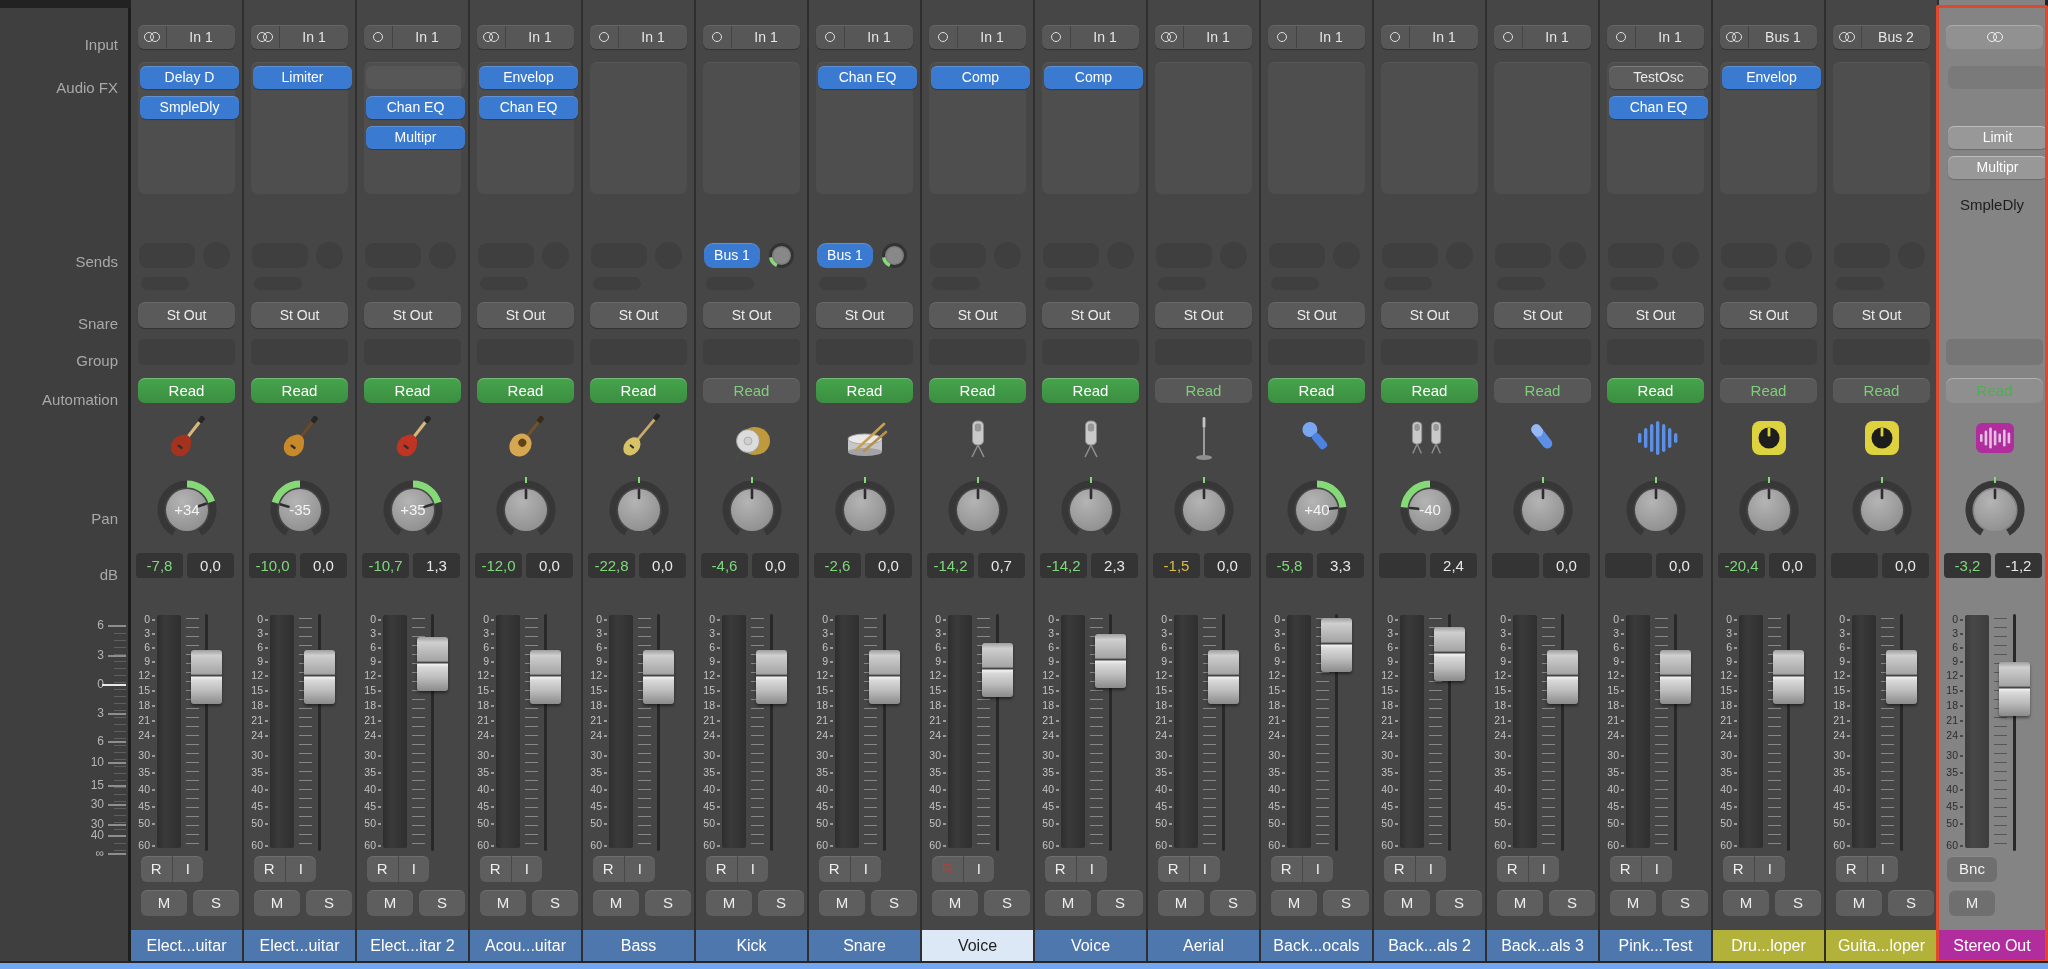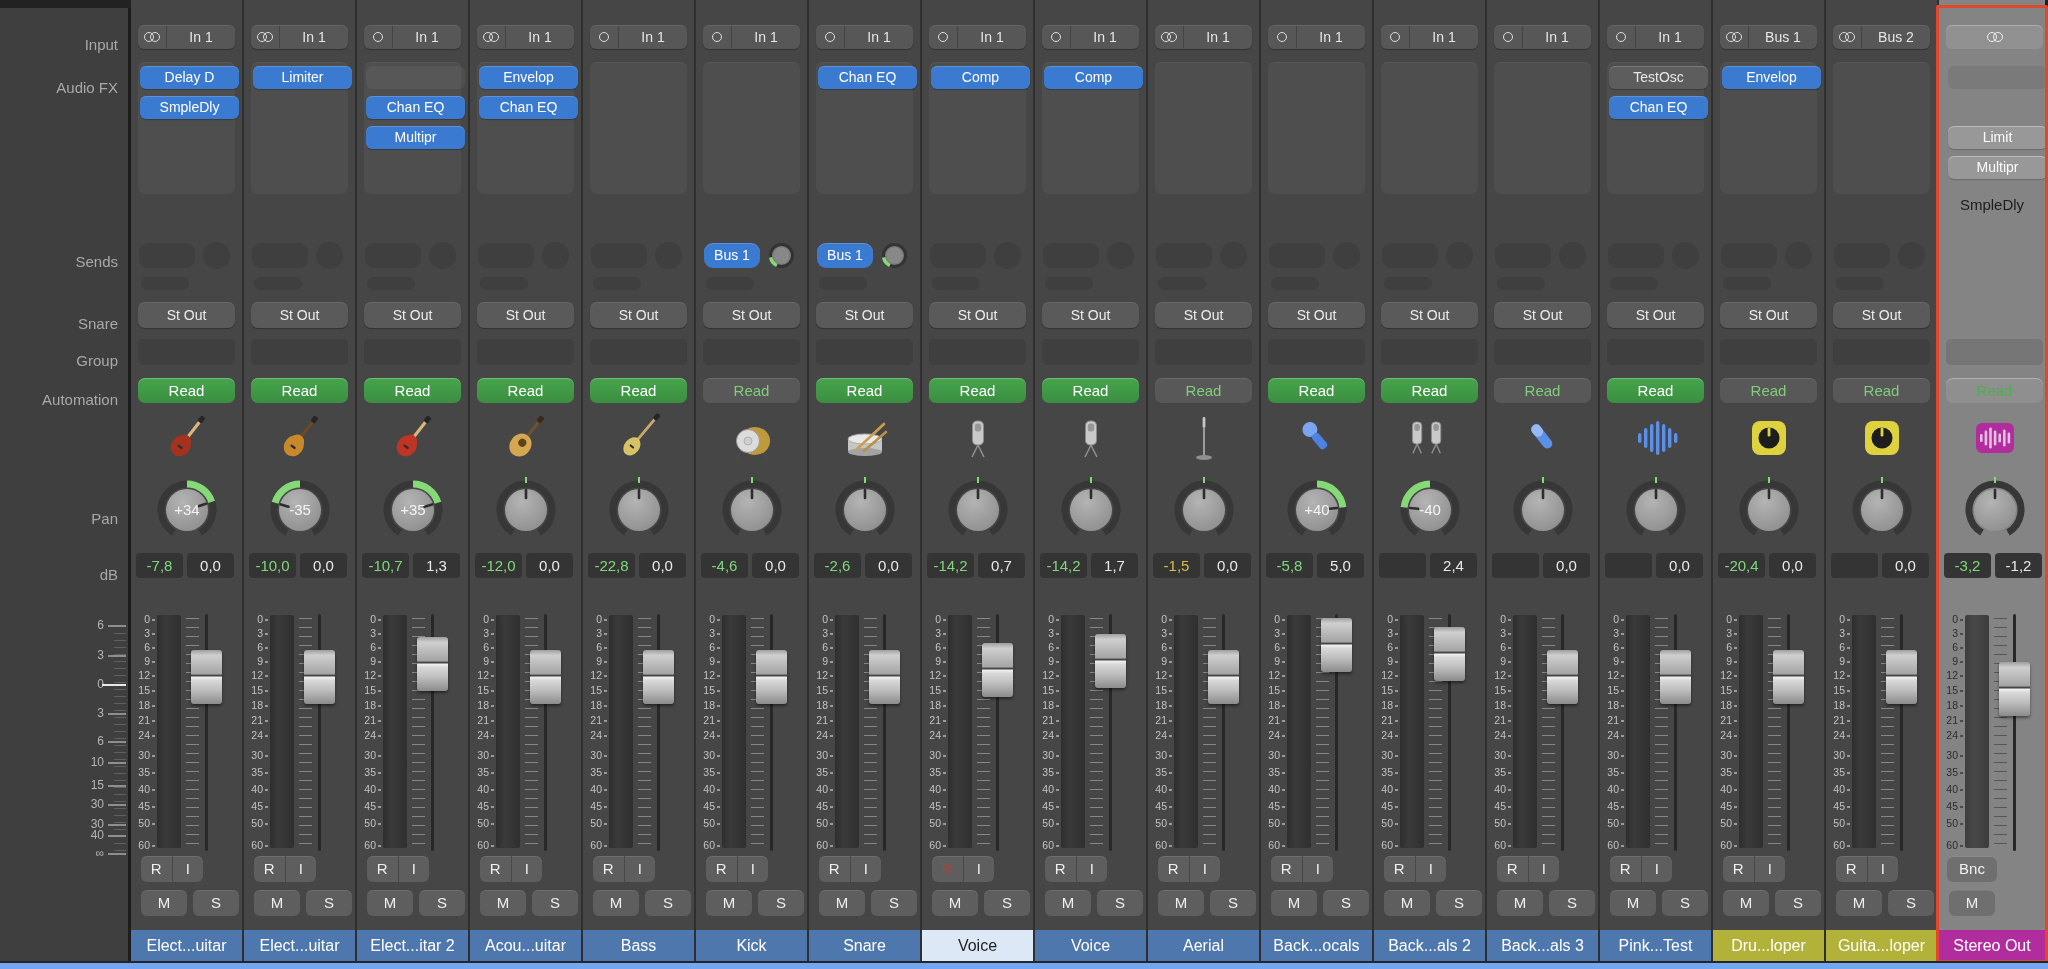--- a/index.html
+++ b/index.html
@@ -742,21 +742,21 @@
               <radialGradient id="kg" cx="40%" cy="30%" r="80%">
       <stop offset="0%" stop-color="#b4b4b4"></stop>
                 <stop offset="100%" stop-color="#8d8d8d"></stop>
               </radialGradient>
             </defs>
             <circle cx="32" cy="36" r="21" fill="url(#kg)"></circle>
             <line x1="32" y1="24" x2="32" y2="16" stroke="#2d2d2d" stroke-width="2.6" stroke-linecap="round"></line>
           </svg></div>
     <div class="db-row">
       <span class="db peak">-14,2</span>
-      <span class="db fader-val">1,7</span>
+      <span class="db fader-val">2,3</span>
     </div>
     <div class="meter-scale">
           <span style="top: 613px;">0</span>
           <span style="top: 627px;">3</span>
           <span style="top: 641px;">6</span>
           <span style="top: 655px;">9</span>
           <span style="top: 669px;">12</span>
           <span style="top: 684px;">15</span>
           <span style="top: 699px;">18</span>
           <span style="top: 714px;">21</span>
@@ -873,21 +873,21 @@
       <stop offset="0%" stop-color="#b4b4b4"></stop>
                 <stop offset="100%" stop-color="#8d8d8d"></stop>
               </radialGradient>
             </defs>
             <circle cx="32" cy="36" r="21" fill="url(#kg)"></circle>
             <line x1="43.94221672006636" y1="34.82379431604527" x2="51.90369453344394" y2="34.039657193408786" stroke="#2d2d2d" stroke-width="2.6" stroke-linecap="round"></line>
             <text x="32" y="41" text-anchor="middle" font-size="15" fill="#f4f4f4" font-family="Liberation Sans,sans-serif">+40</text>
           </svg></div>
     <div class="db-row">
       <span class="db peak">-5,8</span>
-      <span class="db fader-val">5,0</span>
+      <span class="db fader-val">3,3</span>
     </div>
     <div class="meter-scale">
           <span style="top: 613px;">0</span>
           <span style="top: 627px;">3</span>
           <span style="top: 641px;">6</span>
           <span style="top: 655px;">9</span>
           <span style="top: 669px;">12</span>
           <span style="top: 684px;">15</span>
           <span style="top: 699px;">18</span>
           <span style="top: 714px;">21</span>

